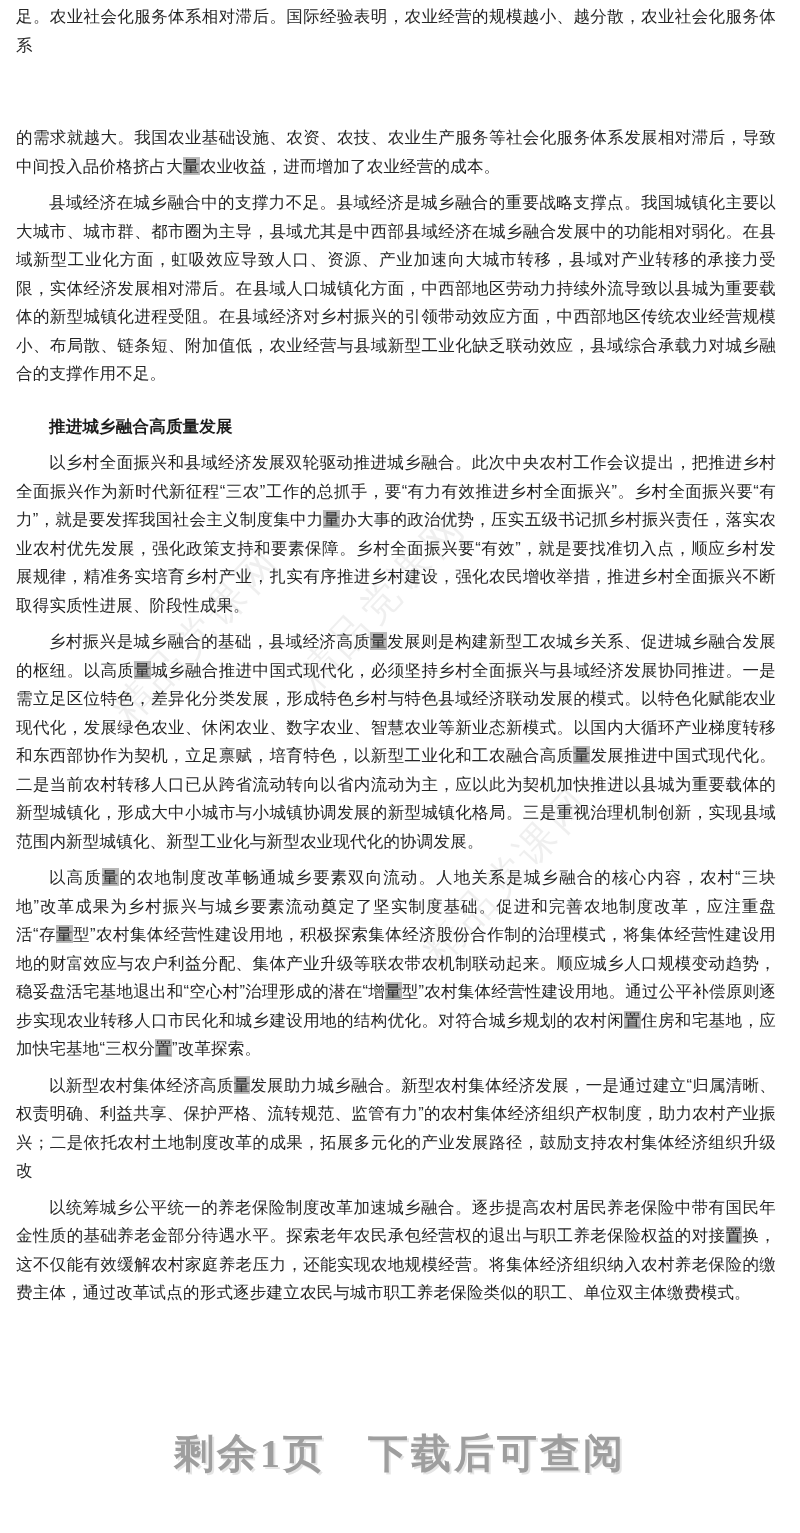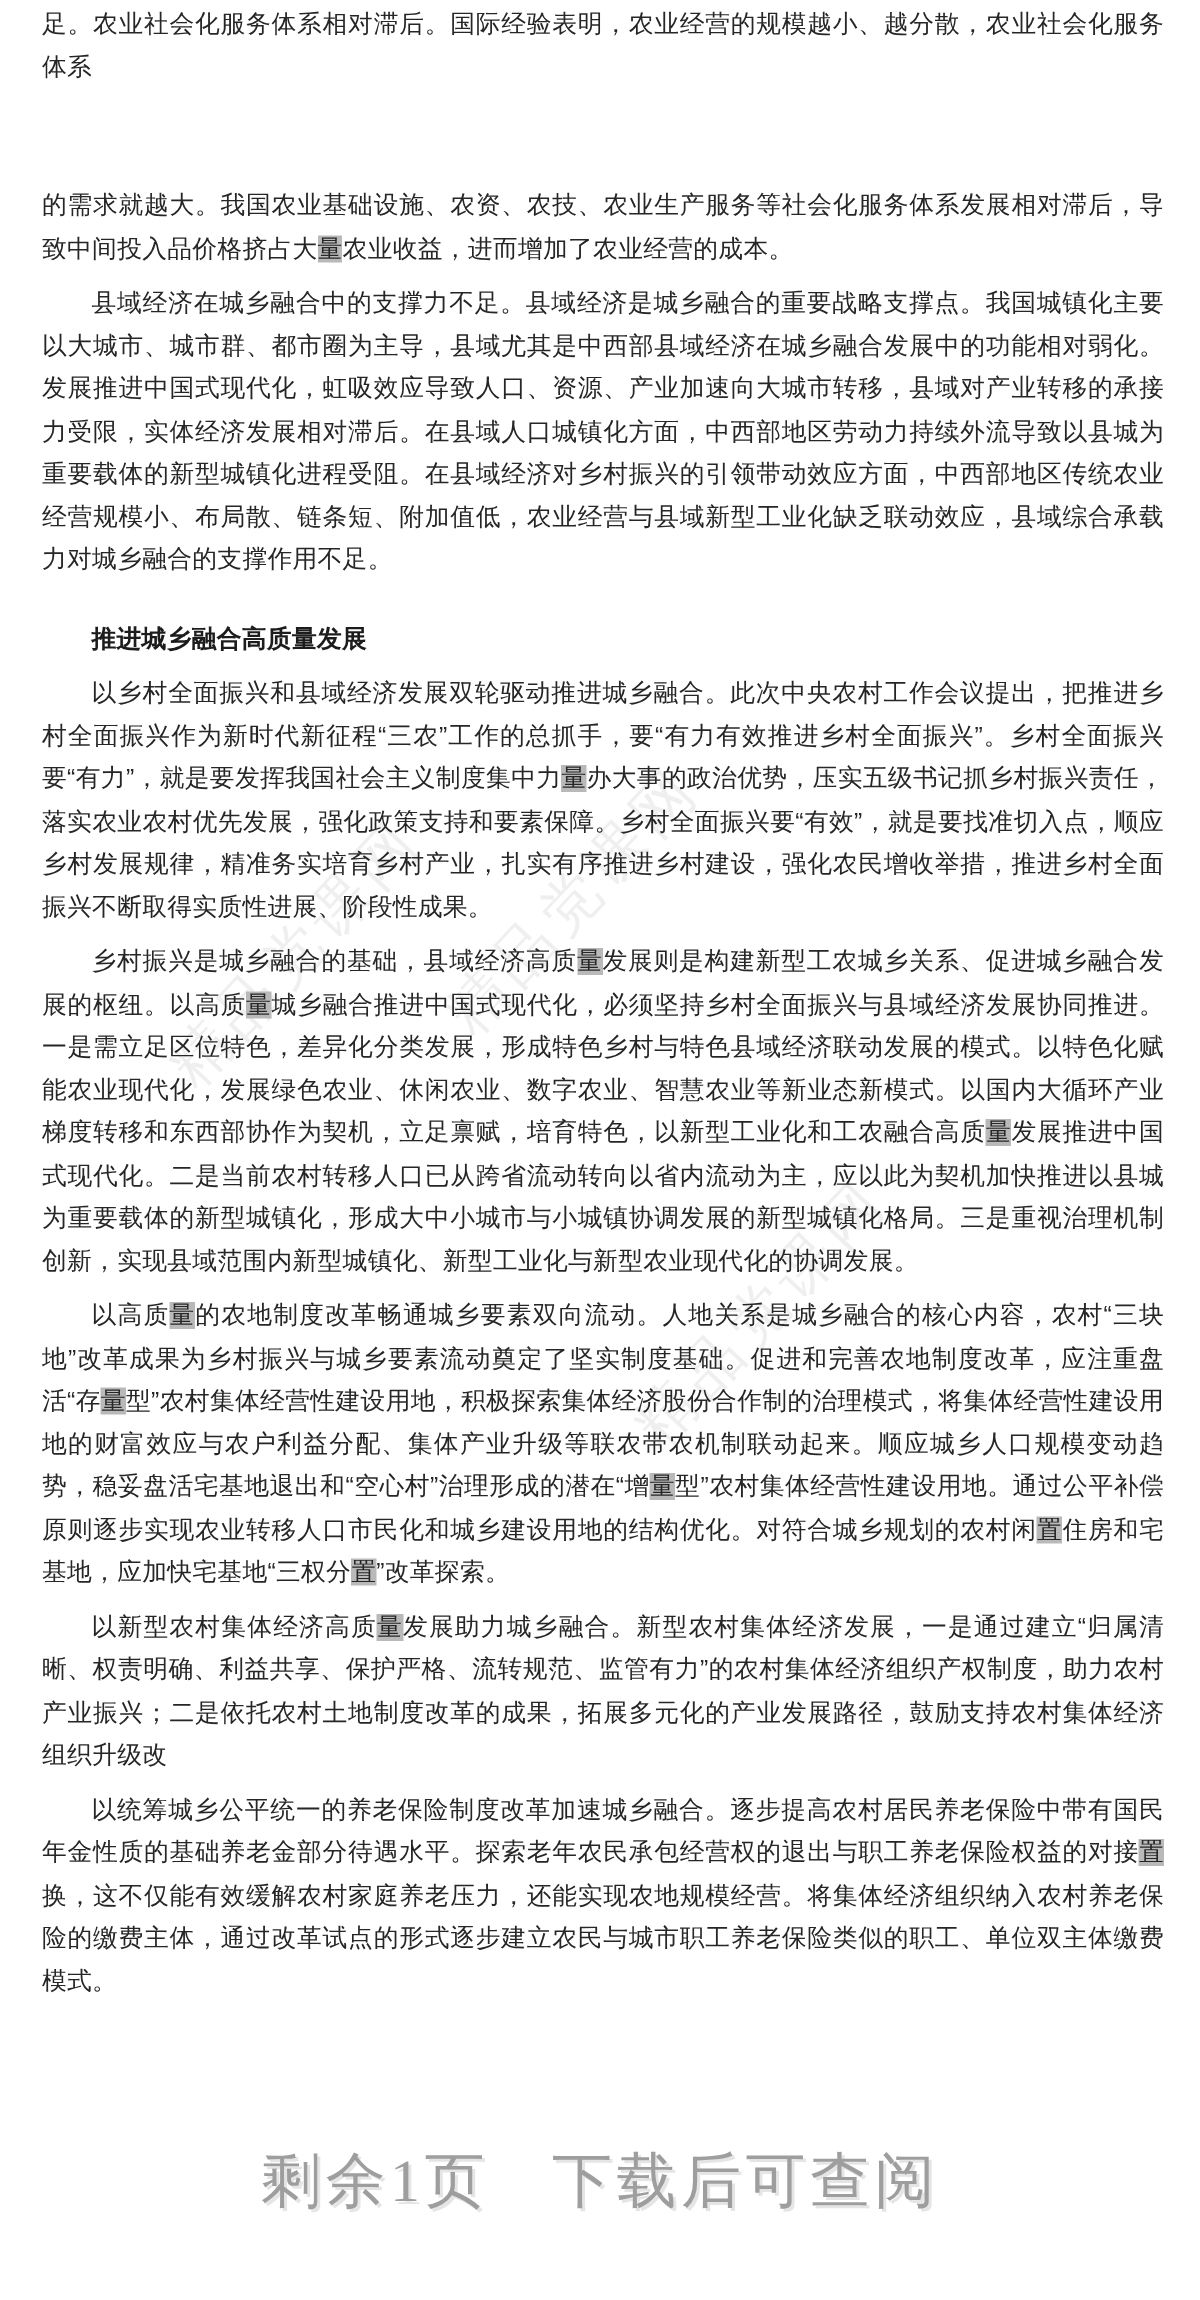--- a/index.html
+++ b/index.html
@@ -6,21 +6,21 @@
   .page{
     position:relative;
     width:800px;height:1533px;
     background:#ffffff;
     overflow:hidden;
     font-family:"Liberation Sans","DejaVu Sans",sans-serif;
     color:#262626;
   }
   .content{
     position:relative;
-    padding:2px 24px 0 28px;
+    padding:2px 24px 0 16px;
     z-index:2;
   }
   .par{
     margin:8px 0;
     font-size:16.5px;
     line-height:28.5px;
     text-align:justify;
     text-indent:2em;
     letter-spacing:0.2px;
   }
@@ -52,21 +52,21 @@
     font-family:"Liberation Sans","DejaVu Sans",sans-serif;
   }
   .wm1{left:120px;top:690px;}
   .wm2{left:305px;top:655px;}
   .wm3{left:430px;top:930px;}
   .footer{
     position:absolute;
     left:0;right:0;top:1426px;
     text-align:center;
     font-family:"Liberation Serif","DejaVu Serif",serif;
-    font-weight:400;
+    font-weight:700;
     font-size:40px;
     letter-spacing:3px;
     color:#9e9e9e;
     text-shadow:2px 2px 0 rgba(0,0,0,0.10);
     z-index:2;
   }
   .footer .hint{margin-left:42px;}
 </style>
 </head>
 <body>
@@ -77,21 +77,21 @@
   <div class="wm wm2">精品党课网</div>
   <div class="wm wm3">精品党课网</div>
 
   <div class="content">
     <p class="par no-indent continuation">足。农业社会化服务体系相对滞后。国际经验表明，农业经营的规模越小、越分散，农业社会化服务体系</p>
 
     <div class="page-break-gap"></div>
 
     <p class="par no-indent">的需求就越大。我国农业基础设施、农资、农技、农业生产服务等社会化服务体系发展相对滞后，导致中间投入品价格挤占大<span class="hl">量</span>农业收益，进而增加了农业经营的成本。</p>
 
-    <p class="par">县域经济在城乡融合中的支撑力不足。县域经济是城乡融合的重要战略支撑点。我国城镇化主要以大城市、城市群、都市圈为主导，县域尤其是中西部县域经济在城乡融合发展中的功能相对弱化。发展推进中国式现代化，虹吸效应导致人口、资源、产业加速向大城市转移，县域对产业转移的承接力受限，实体经济发展相对滞后。在县域人口城镇化方面，中西部地区劳动力持续外流导致以县城为重要载体的新型城镇化进程受阻。在县域经济对乡村振兴的引领带动效应方面，中西部地区传统农业经营规模小、布局散、链条短、附加值低，农业经营与县域新型工业化缺乏联动效应，县域综合承载力对城乡融合的支撑作用不足。</p>
+    <p class="par">县域经济在城乡融合中的支撑力不足。县域经济是城乡融合的重要战略支撑点。我国城镇化主要以大城市、城市群、都市圈为主导，县域尤其是中西部县域经济在城乡融合发展中的功能相对弱化。在县域新型工业化方面，虹吸效应导致人口、资源、产业加速向大城市转移，县域对产业转移的承接力受限，实体经济发展相对滞后。在县域人口城镇化方面，中西部地区劳动力持续外流导致以县城为重要载体的新型城镇化进程受阻。在县域经济对乡村振兴的引领带动效应方面，中西部地区传统农业经营规模小、布局散、链条短、附加值低，农业经营与县域新型工业化缺乏联动效应，县域综合承载力对城乡融合的支撑作用不足。</p>
 
     <p class="heading">推进城乡融合高质量发展</p>
 
 
     <p class="par">以乡村全面振兴和县域经济发展双轮驱动推进城乡融合。此次中央农村工作会议提出，把推进乡村全面振兴作为新时代新征程“三农”工作的总抓手，要“有力有效推进乡村全面振兴”。乡村全面振兴要“有力”，就是要发挥我国社会主义制度集中力<span class="hl">量</span>办大事的政治优势，压实五级书记抓乡村振兴责任，落实农业农村优先发展，强化政策支持和要素保障。乡村全面振兴要“有效”，就是要找准切入点，顺应乡村发展规律，精准务实培育乡村产业，扎实有序推进乡村建设，强化农民增收举措，推进乡村全面振兴不断取得实质性进展、阶段性成果。</p>
 
     <p class="par">乡村振兴是城乡融合的基础，县域经济高质<span class="hl">量</span>发展则是构建新型工农城乡关系、促进城乡融合发展的枢纽。以高质<span class="hl">量</span>城乡融合推进中国式现代化，必须坚持乡村全面振兴与县域经济发展协同推进。一是需立足区位特色，差异化分类发展，形成特色乡村与特色县域经济联动发展的模式。以特色化赋能农业现代化，发展绿色农业、休闲农业、数字农业、智慧农业等新业态新模式。以国内大循环产业梯度转移和东西部协作为契机，立足禀赋，培育特色，以新型工业化和工农融合高质<span class="hl">量</span>发展推进中国式现代化。二是当前农村转移人口已从跨省流动转向以省内流动为主，应以此为契机加快推进以县城为重要载体的新型城镇化，形成大中小城市与小城镇协调发展的新型城镇化格局。三是重视治理机制创新，实现县域范围内新型城镇化、新型工业化与新型农业现代化的协调发展。</p>
 
     <p class="par">以高质<span class="hl">量</span>的农地制度改革畅通城乡要素双向流动。人地关系是城乡融合的核心内容，农村“三块地”改革成果为乡村振兴与城乡要素流动奠定了坚实制度基础。促进和完善农地制度改革，应注重盘活“存<span class="hl">量</span>型”农村集体经营性建设用地，积极探索集体经济股份合作制的治理模式，将集体经营性建设用地的财富效应与农户利益分配、集体产业升级等联农带农机制联动起来。顺应城乡人口规模变动趋势，稳妥盘活宅基地退出和“空心村”治理形成的潜在“增<span class="hl">量</span>型”农村集体经营性建设用地。通过公平补偿原则逐步实现农业转移人口市民化和城乡建设用地的结构优化。对符合城乡规划的农村闲<span class="hl">置</span>住房和宅基地，应加快宅基地“三权分<span class="hl">置</span>”改革探索。</p>
 

